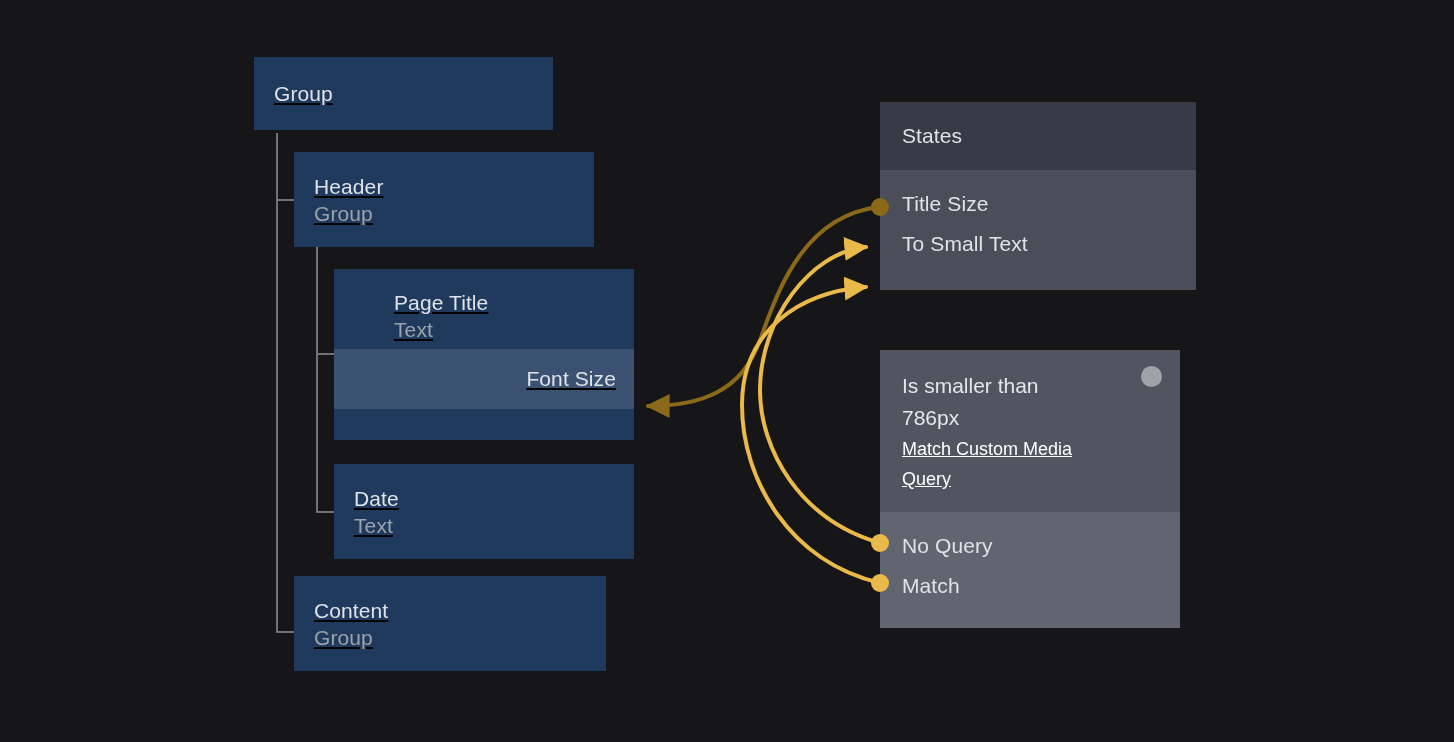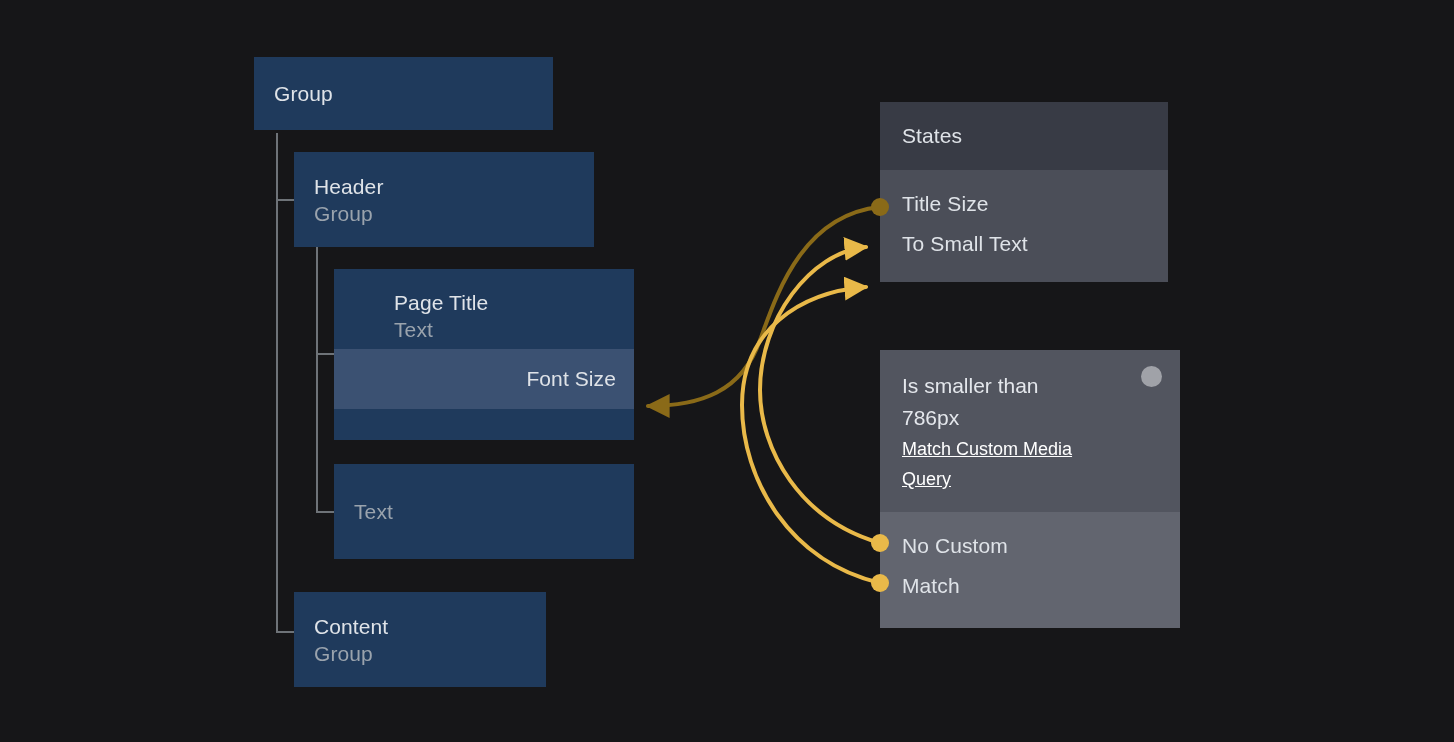--- a/index.html
+++ b/index.html
@@ -23,20 +23,21 @@
   #tree-lines { z-index: 1; }
   #edges { z-index: 4; pointer-events: none; }
   .node { position: absolute; z-index: 2; }
   .panel { position: absolute; z-index: 3; }
 
   
   .node {
     background: #1f3a5c;
     box-sizing: border-box;
     overflow: hidden;
+    text-decoration: underline;
   }
   .node-title {
     color: #dfe3e8;
     font-size: 21px;
     line-height: 27px;
     letter-spacing: 0.1px;
     white-space: nowrap;
   }
   .node-sub {
     color: #9aa3ad;
@@ -85,21 +86,21 @@
     padding: 0 22px;
     box-sizing: border-box;
   }
   .panel-head-title {
     color: #dfe3e8;
     font-size: 21px;
     letter-spacing: 0.1px;
   }
   .panel-body {
     background: #4b4e58;
-    padding: 14px 0 18px 0;
+    padding: 14px 0 26px 0;
     box-sizing: border-box;
   }
   .panel-row {
     height: 40px;
     display: flex;
     align-items: center;
     padding: 0 22px;
     box-sizing: border-box;
   }
   .panel-row-label {
@@ -179,32 +180,33 @@
       <div class="node-title">Page Title</div>
       <div class="node-sub">Text</div>
     </div>
     <div class="prop-row">
       <span class="prop-label">Font Size</span>
     </div>
   </div>
 
   <div class="node" style="left:334px; top:464px; width:300px; height:95px;">
     <div class="node-body">
+      <div class="node-title">Date</div>
       <div class="node-sub">Text</div>
     </div>
   </div>
 
-  <div class="node" style="left:294px; top:592px; width:252px; height:95px;">
+  <div class="node" style="left:294px; top:576px; width:312px; height:95px;">
     <div class="node-body">
       <div class="node-title">Content</div>
       <div class="node-sub">Group</div>
     </div>
   </div>
 
-  <div class="panel" style="left:880px; top:102px; width:288px;">
+  <div class="panel" style="left:880px; top:102px; width:316px;">
     <div class="panel-head">
       <span class="panel-head-title">States</span>
     </div>
     <div class="panel-body">
       <div class="panel-row">
         <span class="panel-row-label">Title Size</span>
       </div>
       <div class="panel-row">
         <span class="panel-row-label">To Small Text</span>
       </div>
@@ -212,21 +214,21 @@
   </div>
 
   <div class="panel" style="left:880px; top:350px; width:300px;">
     <div class="mq-head">
       <div class="mq-dot"></div>
       <div class="mq-title">Is smaller than 786px</div>
       <div class="mq-sub">Match Custom Media Query</div>
     </div>
     <div class="mq-outs">
       <div class="panel-row">
-        <span class="panel-row-label">No Custom</span>
+        <span class="panel-row-label">No Query</span>
       </div>
       <div class="panel-row">
         <span class="panel-row-label">Match</span>
       </div>
     </div>
   </div>
 
   <svg id="edges" viewBox="0 0 1454 742" width="1454" height="742">
     <defs>
       <marker id="arrow-bright" viewBox="0 0 10 10" refX="9" refY="5" markerWidth="6" markerHeight="6" orient="auto-start-reverse">

